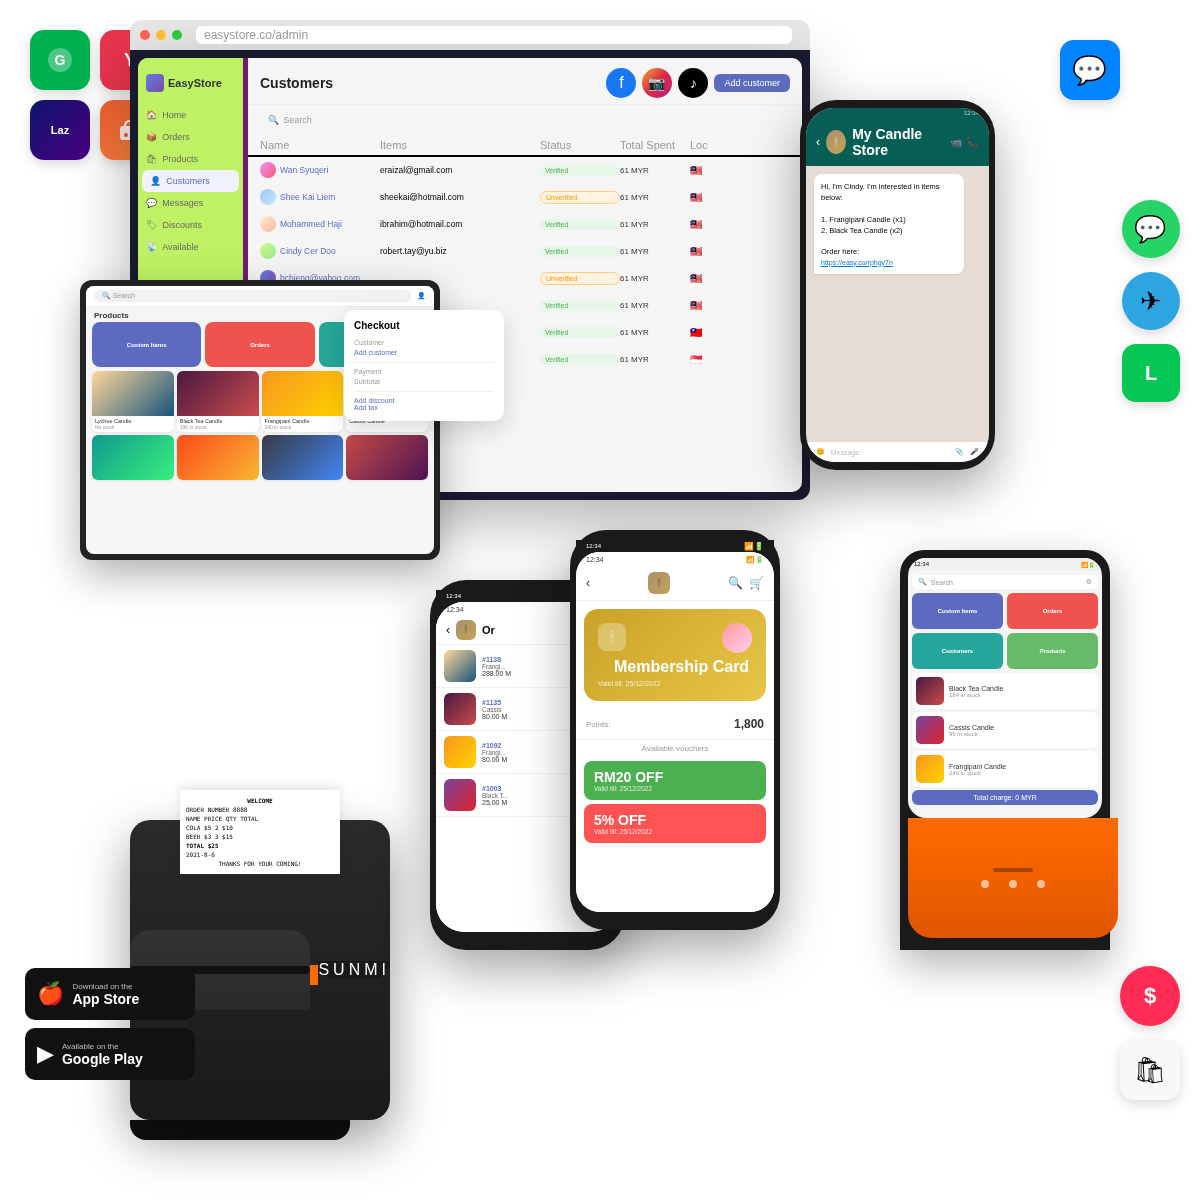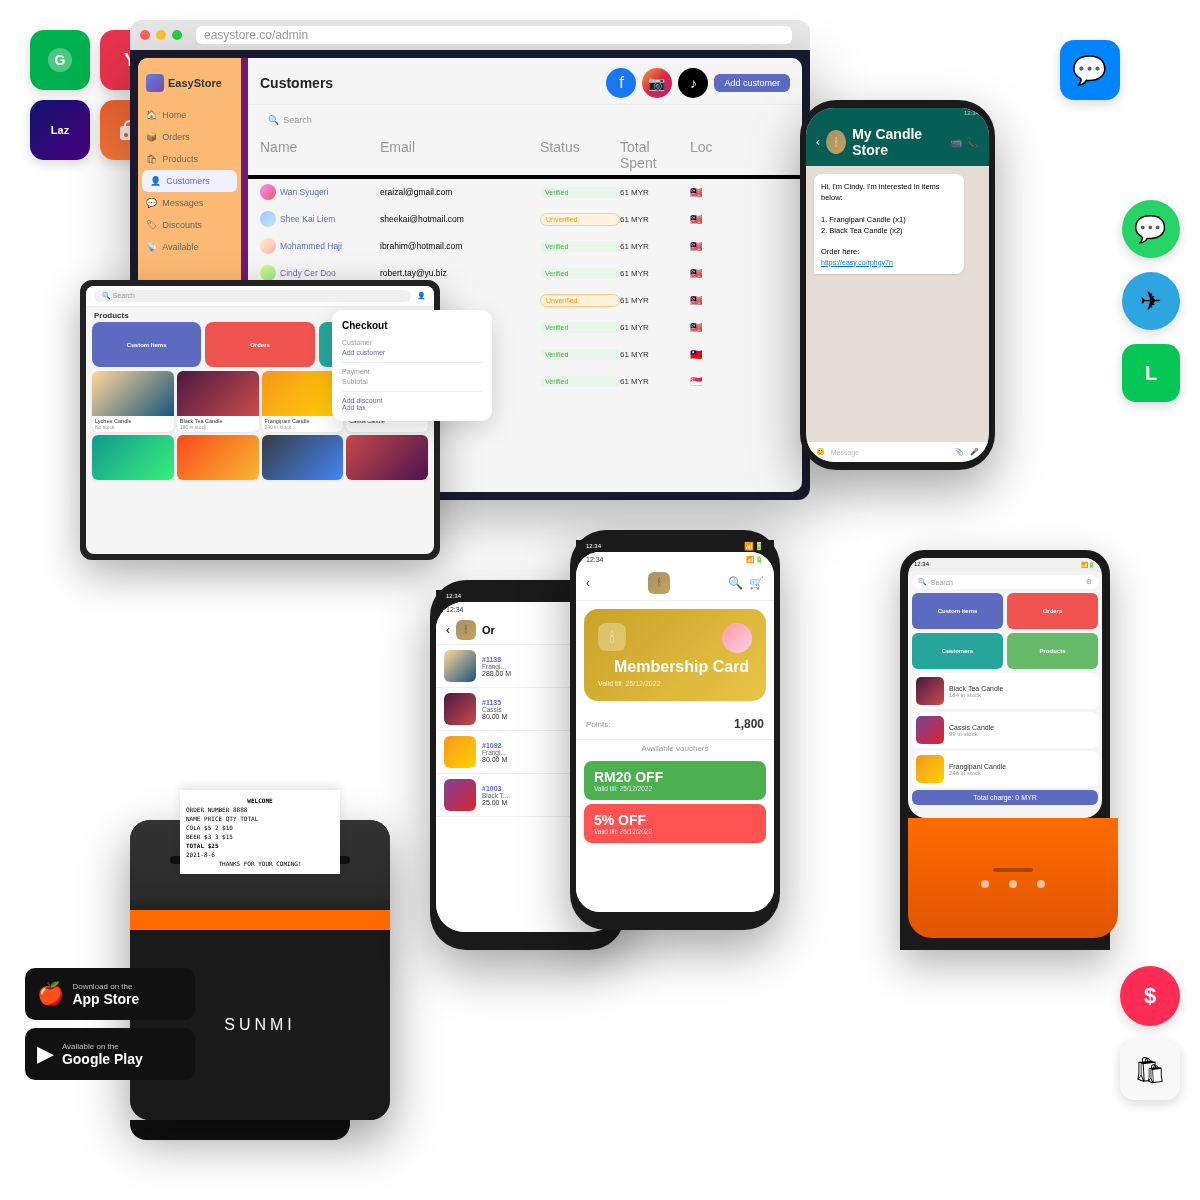--- a/index.html
+++ b/index.html
@@ -60,22 +60,22 @@
       overflow: hidden;
     }
 
     
     .easystore-ui {
       display: flex;
       height: 100%;
     }
     .sidebar {
       width: 110px;
-      background: #fdba74;
-      border-right: 7px solid #701a75;
+      background: #bef264;
+      border-right: 5px solid #701a75;
       padding: 8px 0;
     }
     .sidebar-logo {
       display: flex;
       align-items: center;
       gap: 4px;
       padding: 8px 8px 12px;
       font-weight: 700;
       font-size: 11px;
       color: #333;
@@ -139,22 +139,22 @@
     }
     .customers-table {
       font-size: 8.5px;
       width: 100%;
     }
     .table-header {
       display: grid;
       grid-template-columns: 120px 160px 80px 70px 60px;
       padding: 4px 12px;
       color: #999;
-      border-bottom: 4px solid #000000;
-      font-size: 14px;
+      border-bottom: 2px solid #000000;
+      font-size: 11px;
     }
     .table-row {
       display: grid;
       grid-template-columns: 120px 160px 80px 70px 60px;
       padding: 5px 12px;
       border-bottom: 1px solid #f5f5f5;
       align-items: center;
     }
     .customer-name {
       color: #5c6bc0;
@@ -273,21 +273,21 @@
     }
     .pos-product-stock {
       font-size: 5px;
       color: #999;
     }
 
     
     .checkout-panel {
       position: absolute;
       top: 310px;
-      left: 332px;
+      left: 344px;
       width: 160px;
       background: white;
       border-radius: 10px;
       padding: 10px;
       box-shadow: 0 8px 24px rgba(0,0,0,0.15);
       font-size: 8px;
       z-index: 5;
     }
     .checkout-title {
       font-size: 10px;
@@ -321,21 +321,21 @@
       height: 320px;
     }
     .printer-body {
       width: 260px;
       height: 300px;
       background: linear-gradient(180deg, #2a2a2a 0%, #1a1a1a 100%);
       border-radius: 20px;
       position: relative;
       box-shadow: 0 20px 50px rgba(0,0,0,0.4);
       display: flex;
-      flex-direction: column;
+      flex-direction: row;
       align-items: center;
     }
     .printer-top {
       width: 100%;
       height: 80px;
       background: linear-gradient(180deg, #333 0%, #2a2a2a 100%);
       border-radius: 20px 20px 0 0;
       display: flex;
       align-items: center;
       justify-content: center;
@@ -931,21 +931,21 @@
               <button class="add-customer-btn">Add customer</button>
             </div>
           </div>
           <div class="search-bar">
             <span>🔍</span>
             <span>Search</span>
           </div>
           <div class="customers-table">
             <div class="table-header">
               <span>Name</span>
-              <span>Email</span>
+              <span>Items</span>
               <span>Status</span>
               <span>Total Spent</span>
               <span>Loc</span>
             </div>
 
             <div class="table-row">
               <div class="customer-name">
                 <div class="avatar-small" style="background:linear-gradient(135deg,#f093fb,#f5576c);"></div>
                 <span>Wan Syuqeri</span>
               </div>

